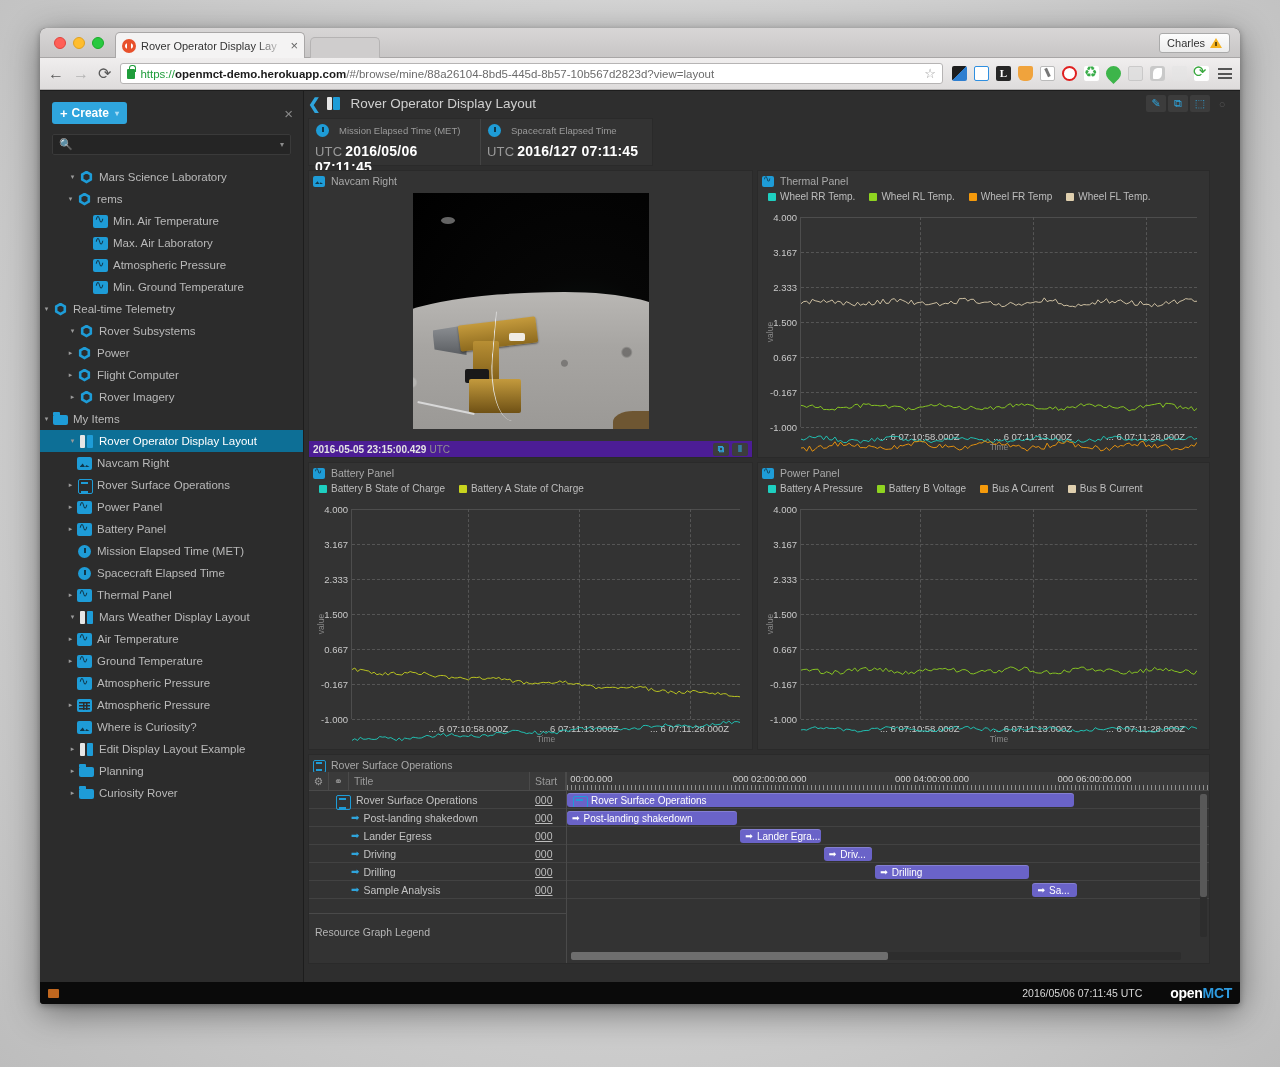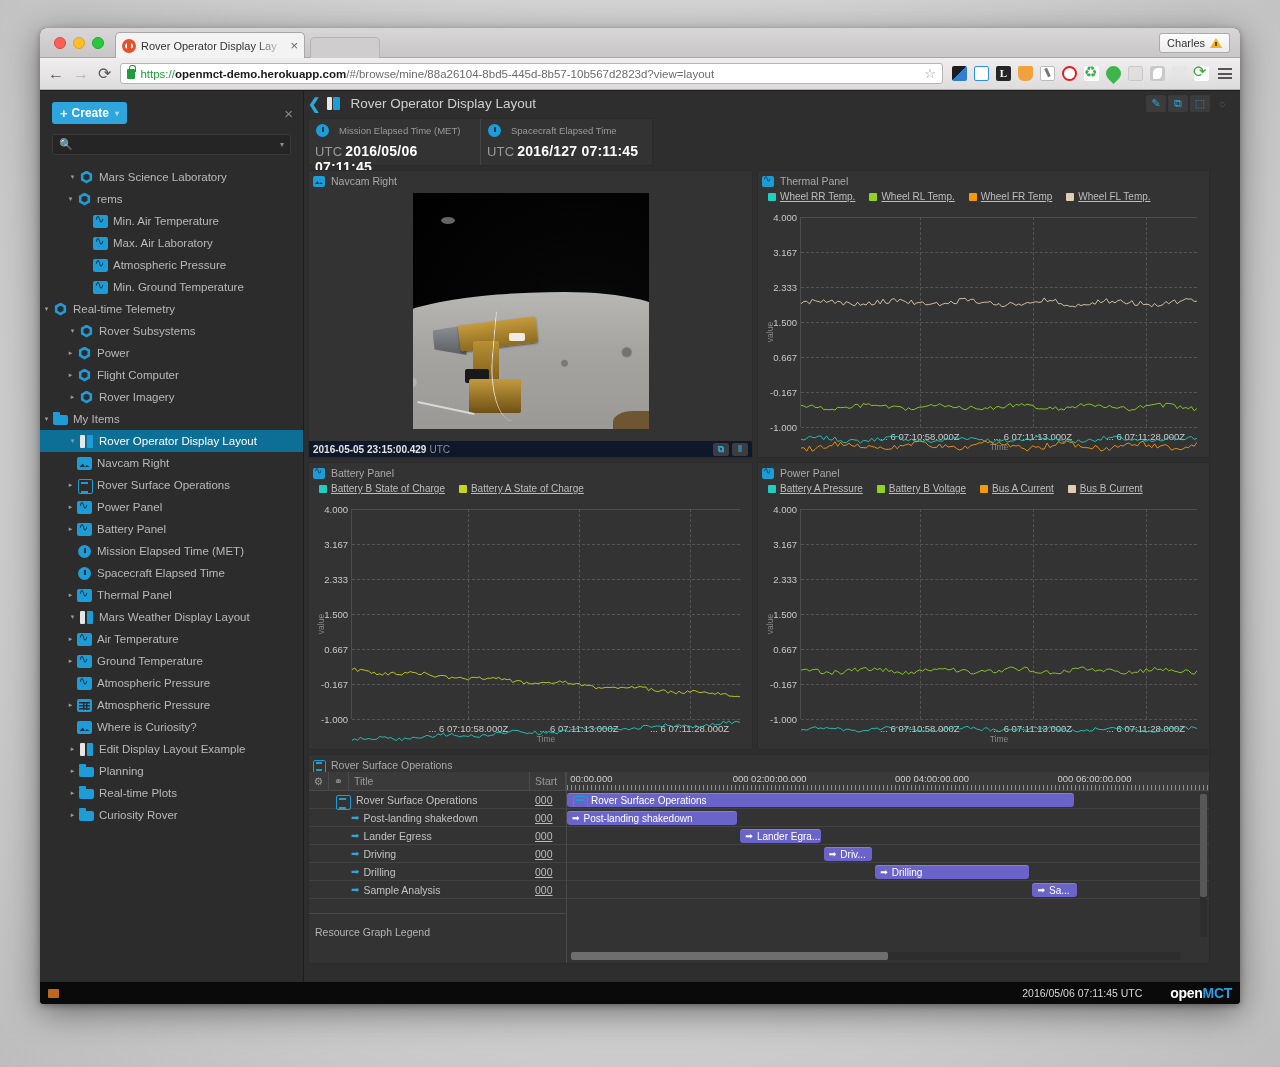--- a/index.html
+++ b/index.html
@@ -229,21 +229,21 @@
   .fhead .ic-timeline:after{left:3px;top:3.5px;width:6px;height:5px;}
   
   #clockrow{position:absolute;left:0;top:0;width:345px;height:48px;background:#333;border:1px solid #2a2a2a;display:flex;}
   .clockcell{flex:1;padding:4px 6px;}
   .clockcell + .clockcell{border-left:1px solid #444;}
   .clk-label{display:flex;align-items:center;gap:4px;font-size:9.5px;color:#9a9a9a;}
   .clk-val{margin-top:5px;font-size:14px;color:#fff;font-weight:bold;letter-spacing:.2px;}
   .clk-val .utc{color:#9a9a9a;font-weight:normal;font-size:13px;margin-right:3px;}
   
   .legend{display:flex;gap:14px;padding:3px 6px 2px 10px;font-size:10px;color:#bdbdbd;}
-  .legend .li{display:flex;align-items:center;gap:4px;text-decoration:underline;}
+  .legend .li{display:flex;align-items:center;gap:4px;}
   .swatch{width:8px;height:8px;border-radius:1px;display:inline-block;}
   .plotarea{position:absolute;left:0;right:4px;top:36px;bottom:0;}
   .yaxis-label{
     position:absolute;left:2px;top:50%;transform:translateY(-50%) rotate(-90deg);
     font-size:8.5px;color:#8a8a8a;
   }
   .ytick{position:absolute;right:100%;transform:translateY(-50%);margin-right:4px;
     font-size:9.5px;color:#c9c9c9;white-space:nowrap;}
   .grid{position:absolute;left:42px;right:8px;top:10px;bottom:30px;border-left:1px solid #4d4d4d;}
   .gline{position:absolute;left:0;right:0;border-top:1px dashed #555;}
@@ -277,21 +277,21 @@
   .rover-body2{position:absolute;left:60px;top:148px;width:26px;height:44px;background:linear-gradient(#b88f34,#7d5c18);border-radius:2px;}
   .rover-base{position:absolute;left:56px;top:186px;width:52px;height:34px;background:linear-gradient(#c39a3d,#6f5115);border-radius:2px;}
   .rover-dark{position:absolute;left:52px;top:176px;width:24px;height:14px;background:#191919;border-radius:2px;}
   .rover-dish{position:absolute;left:20px;top:132px;width:34px;height:30px;background:linear-gradient(#8d9094,#5b5e62);clip-path:polygon(0 18%,100% 0,100% 100%,6% 82%);}
   .rover-cable{position:absolute;left:78px;top:120px;width:44px;height:108px;border-left:1.6px solid #e6e6e6;border-radius:0 0 0 60%;transform:rotate(5deg);}
   .rover-rod{position:absolute;left:4px;top:214px;width:58px;height:2px;background:#d8d8d8;transform:rotate(12deg);}
   .rover-hl{position:absolute;left:96px;top:140px;width:16px;height:8px;background:#f0ece4;border-radius:2px;}
   .sky-spot{position:absolute;left:28px;top:24px;width:14px;height:7px;background:#7d7d7d;border-radius:50%;opacity:.8;}
   .corner-blob{position:absolute;right:-4px;bottom:-4px;width:40px;height:22px;background:#6e5632;border-radius:50% 0 0 0;}
   #navcam-foot{
-    position:absolute;left:0;right:0;bottom:0;height:16px;background:#0f172a;
+    position:absolute;left:0;right:0;bottom:0;height:16px;background:#4c1d95;
     display:flex;align-items:center;padding:0 4px;font-size:10px;color:#e4e4e4;font-weight:bold;
   }
   #navcam-foot .utcsuffix{color:#909090;font-weight:normal;margin-left:3px;}
   #navcam-foot .btns{margin-left:auto;display:flex;gap:3px;}
   .imbtn{width:16px;height:13px;background:#3d3d3d;border-radius:2px;color:#2fa5dd;font-size:9px;display:flex;align-items:center;justify-content:center;}
   
   #tlframe{position:absolute;}
   #tl-split{position:absolute;left:0;right:0;top:17px;bottom:0;display:flex;}
   #tl-left{width:258px;border-right:1px solid #4a4a4a;position:relative;}
   #tl-right{flex:1;position:relative;overflow:hidden;}
@@ -541,25 +541,20 @@
           </div>
           <div class="tnode ind1">
             <span class="twist">▸</span>
             <span class="ticon ic-layout"></span>
             <span>Edit Display Layout Example</span>
           </div>
           <div class="tnode ind1">
             <span class="twist">▸</span>
             <span class="ticon ic-folder"></span>
             <span>Planning</span>
-          </div>
-          <div class="tnode ind1">
-            <span class="twist">▸</span>
-            <span class="ticon ic-folder"></span>
-            <span>Real-time Plots</span>
           </div>
           <div class="tnode ind1">
             <span class="twist">▸</span>
             <span class="ticon ic-folder"></span>
             <span>Curiosity Rover</span>
           </div>
         </div>
     </div>
 
     <div id="content">

